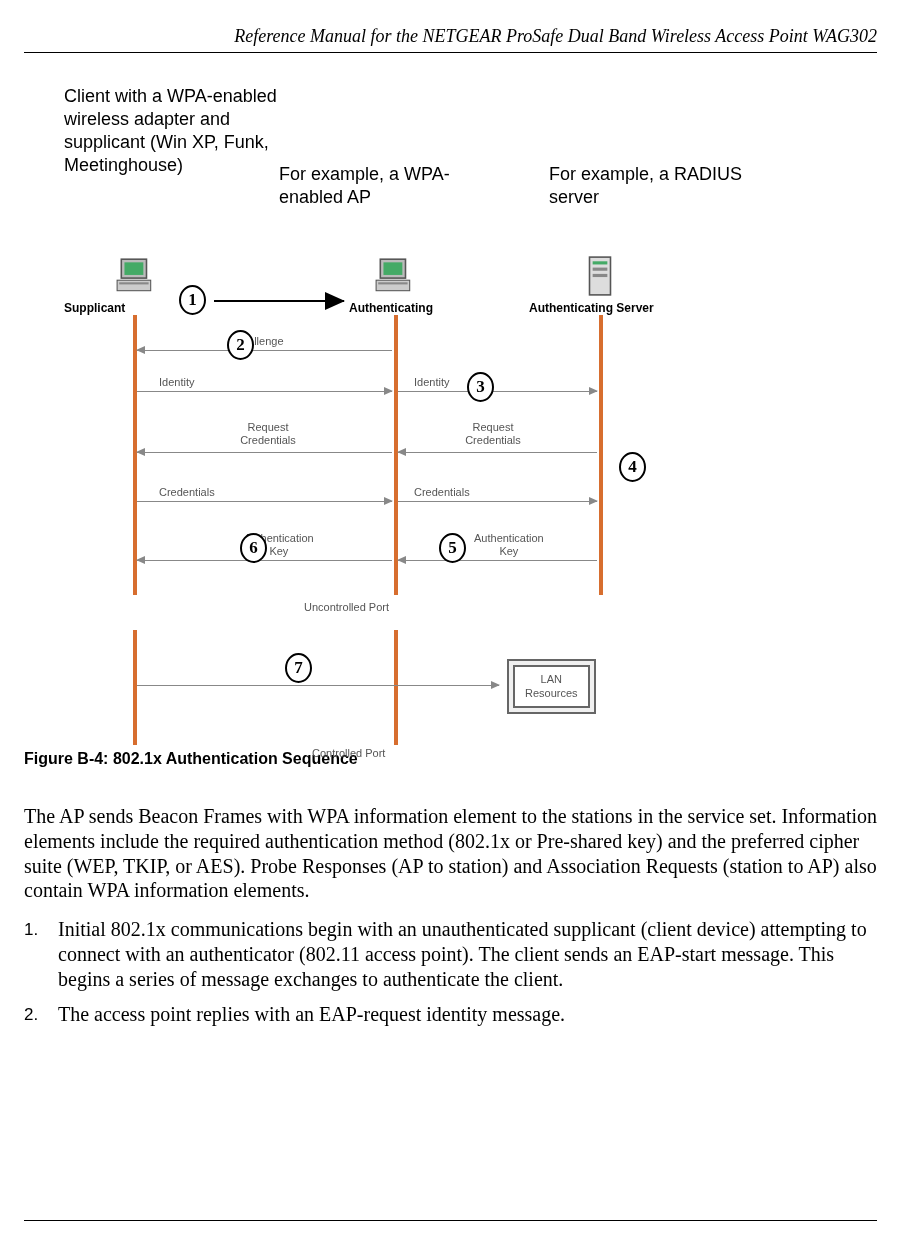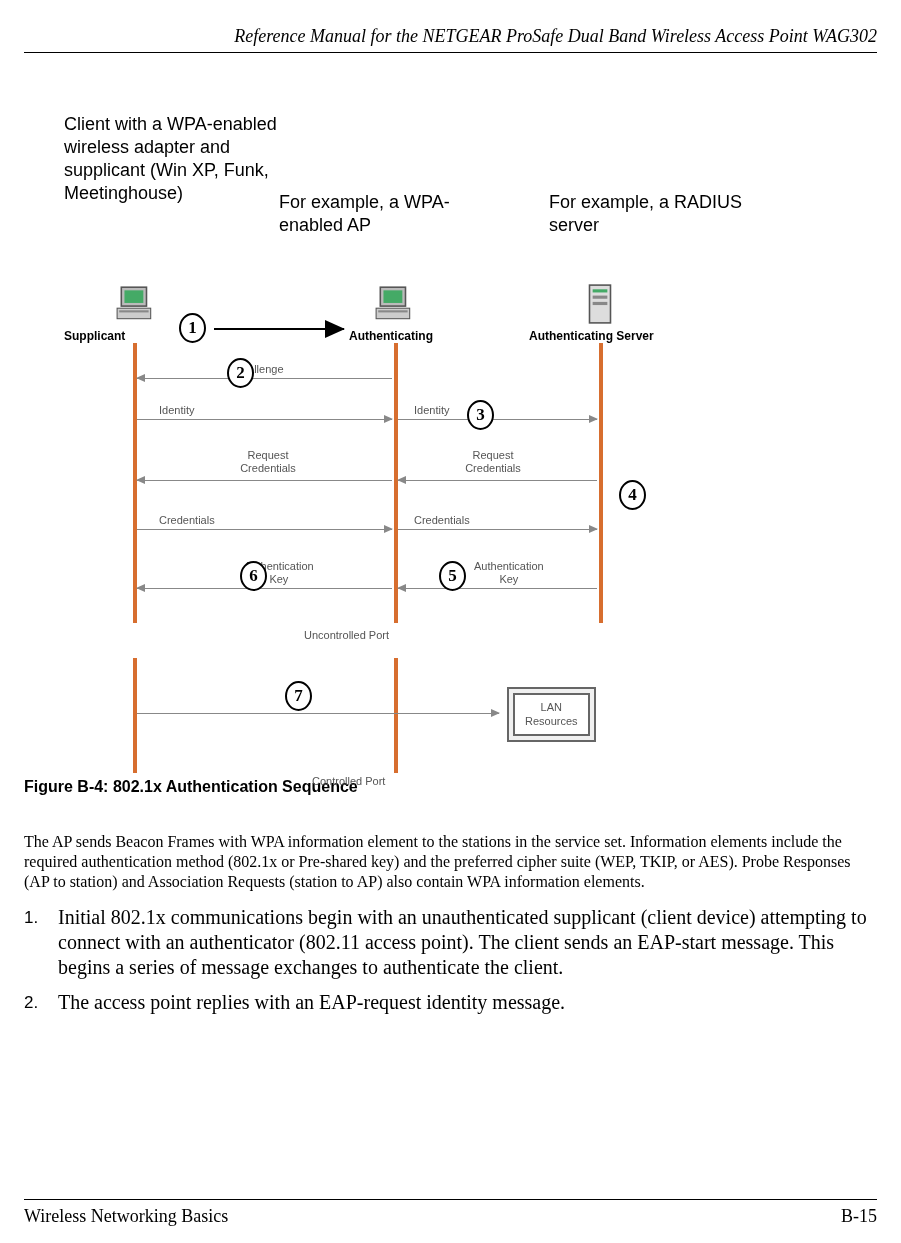--- a/index.html
+++ b/index.html
@@ -11,21 +11,21 @@
       color: #000;
       position: relative;
       padding: 26px 24px 0 24px;
     }
     .header {
       text-align: right;
       font-style: italic;
       font-size: 18px;
       padding-bottom: 5px;
       border-bottom: 1.5px solid #000;
-      margin-bottom: 60px;
+      margin-bottom: 32px;
     }
     .figure-area {
       position: relative;
       margin-left: 40px;
       height: 665px;
     }
     .annot {
       position: absolute;
       font-family: Arial, Helvetica, sans-serif;
       font-size: 18px;
@@ -130,21 +130,21 @@
       color: #555;
     }
     .figure-caption {
       font-family: Arial, Helvetica, sans-serif;
       font-weight: bold;
       font-size: 16px;
       margin-top: 0;
       margin-bottom: 36px;
     }
     .body-text {
-      font-size: 16px;
+      font-size: 20px;
       line-height: 1.24;
       margin-bottom: 14px;
     }
     .list {
       counter-reset: item;
       list-style: none;
       padding-left: 0;
     }
     .list li {
       position: relative;
@@ -286,17 +286,13 @@
 <div class="figure-caption">Figure B-4:  802.1x Authentication Sequence</div>
 
 <p class="body-text">The AP sends Beacon Frames with WPA information element to the stations in the service set. Information elements include the required authentication method (802.1x or Pre-shared key) and the preferred cipher suite (WEP, TKIP, or AES). Probe Responses (AP to station) and Association Requests (station to AP) also contain WPA information elements.</p>
 
 <ol class="list">
   <li>Initial 802.1x communications begin with an unauthenticated supplicant (client device) attempting to connect with an authenticator (802.11 access point). The client sends an EAP-start message. This begins a series of message exchanges to authenticate the client.</li>
   <li>The access point replies with an EAP-request identity message.</li>
 </ol>
 
 <div class="footer">
-  <div class="footer-row">
-    <span>Wireless Networking Basics</span>
-    <span>B-15</span>
-  </div>
 </div>
 
 </body></html>

